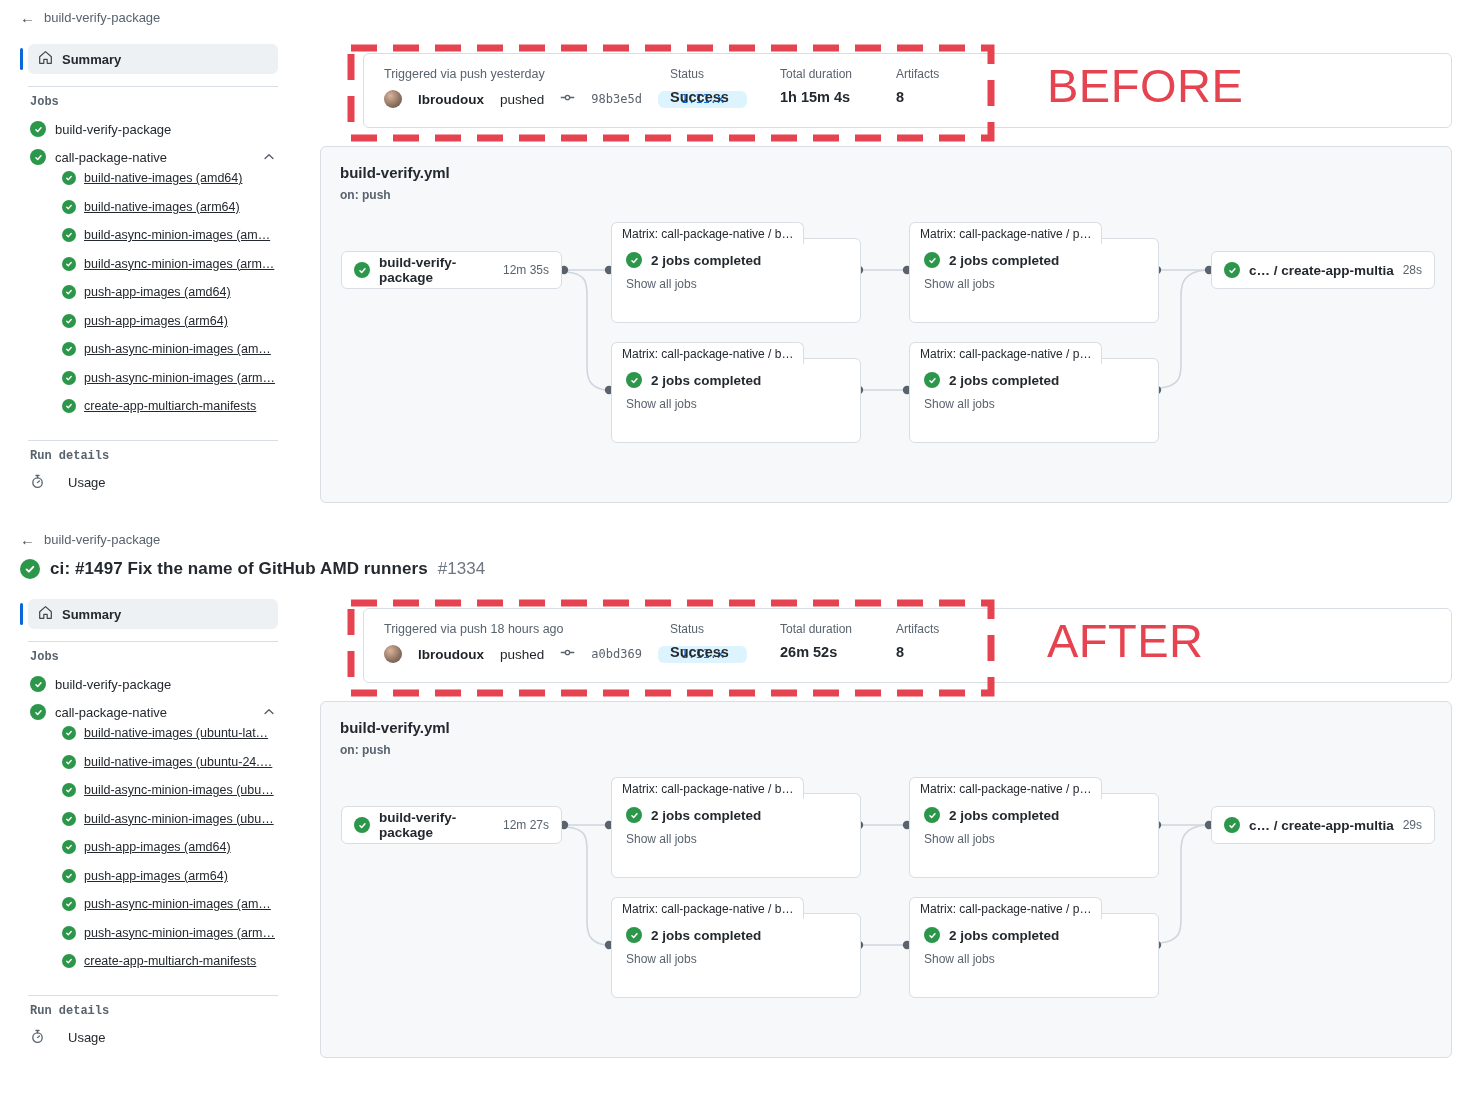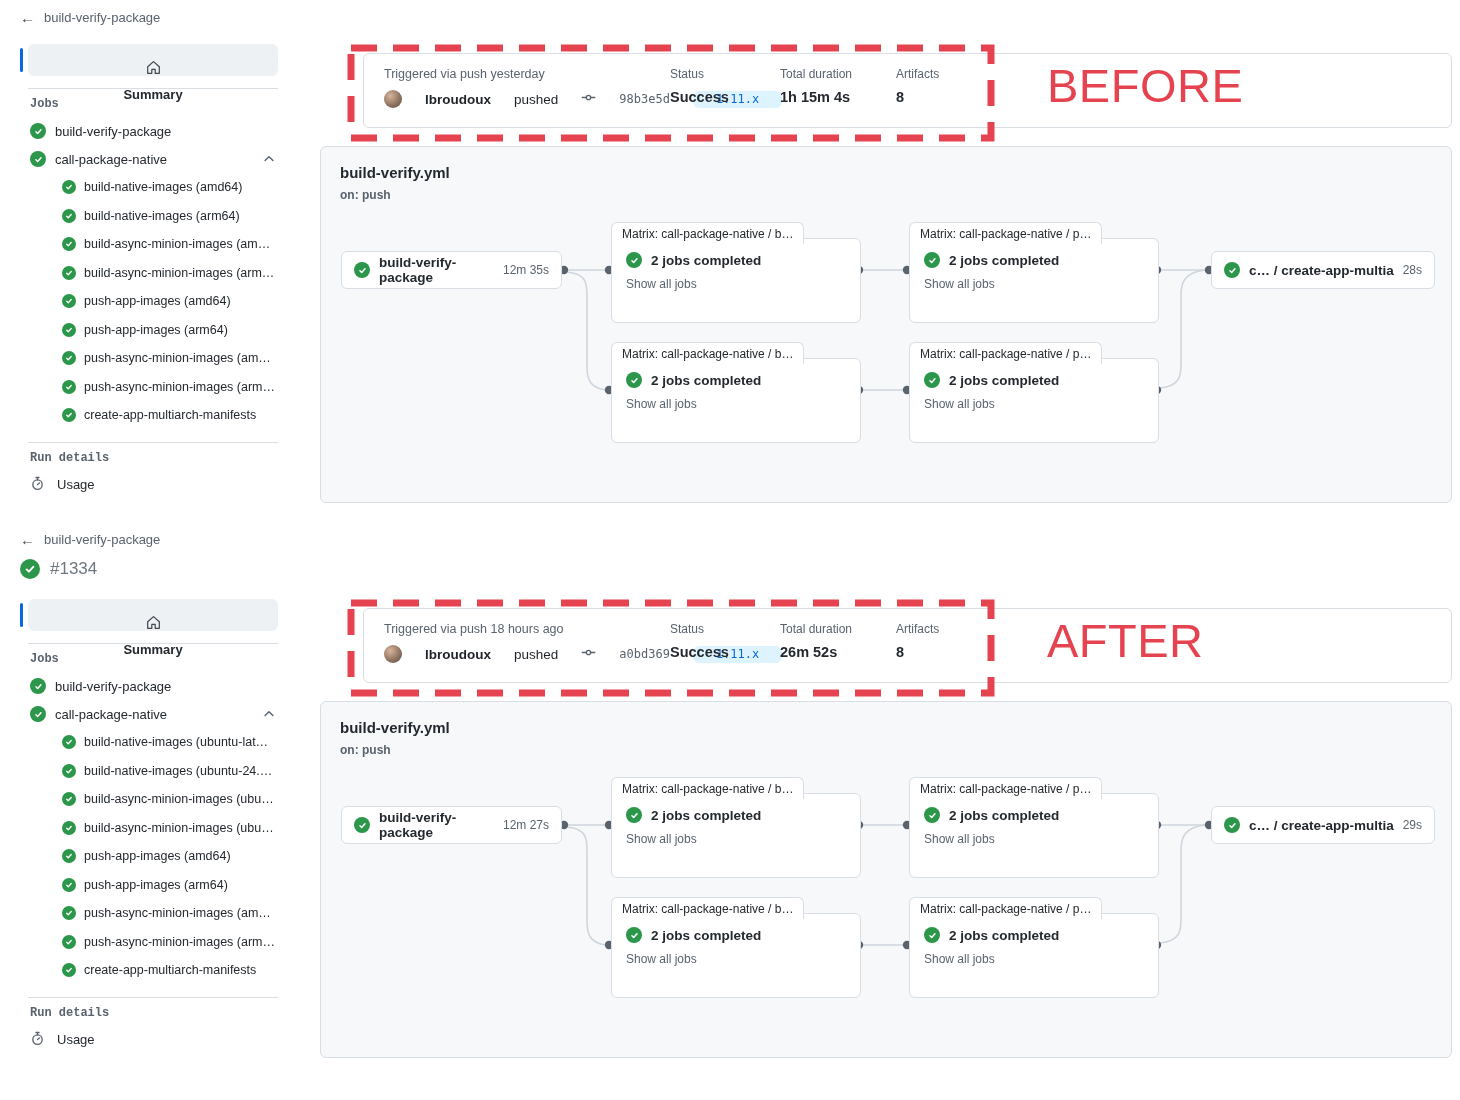--- a/index.html
+++ b/index.html
@@ -20,43 +20,43 @@
   .crumb-link { color:#59636e; }
   .title-row { display:flex; align-items:center; gap:10px; margin-top:7px; height:26px; }
   .run-title { font-size:17px; font-weight:700; color:#24292f; letter-spacing:.1px; }
   .run-number { font-size:17px; color:#6e7781; font-weight:400; }
 
   .content { display:flex; margin-top:13px; }
 
   
   .sidebar { width:258px; flex:none; padding-top:4px; }
   .summary-item { position:relative; display:flex; align-items:center; gap:9px; height:30px;
-    background:#eef1f4; border-radius:6px; margin-left:8px; padding:16px 10px; font-size:13px; font-weight:700; color:#24292f;flex-direction:column; }
+    background:#eef1f4; border-radius:6px; margin-left:8px; padding:0 10px; font-size:13px; font-weight:700; color:#24292f; }
   .accent-bar { position:absolute; left:-8px; top:4px; bottom:4px; width:3px; border-radius:2px; background:#0969da; }
   .sidebar-divider { border-top:1px solid #d8dee4; margin:12px 0 8px 8px; }
   .side-label { color:#59636e; font-size:12px; font-weight:700; margin:8px 0 6px 10px;font-family:Liberation Mono, monospace; }
   .job-row { position:relative; display:flex; align-items:center; gap:9px; height:28px; padding-left:10px; font-size:13px; color:#24292f; }
-  .sub-job-row { display:flex; align-items:center; gap:8px; height:28.5px; padding-left:42px; font-size:12.5px; color:#24292f; }
+  .sub-job-row { display:flex; gap:8px; height:28.5px; padding-left:42px; font-size:12.5px; color:#24292f;text-decoration:underline; }
   .chevron-btn { position:absolute; right:2px; top:7px; }
-  .usage-row { display:flex; align-items:center; gap:12px; height:28px; padding-left:10px; font-size:13px; color:#24292f; }
+  .usage-row { display:flex; align-items:center; gap:23px; height:28px; padding-left:10px; font-size:13px; color:#24292f; }
 
   .check { width:16px; height:16px; border-radius:50%; background:#2c974b; flex:none;
     display:inline-flex; align-items:center; justify-content:center; }
   .check.small { width:14px; height:14px; }
   .check.big { width:20px; height:20px; }
 
   
   .main { position:relative; width:1132px; margin-left:42px; flex:none; }
 
   
   .trigger-card { position:relative; margin-top:13px; height:75px; background:#fff;
     border:1px solid #d8dee4; border-radius:6px; display:flex; padding:13px 0 0 20px;margin-left:43px; }
   .trig-col1 { width:286px; flex:none; }
   .trig-line1 { font-size:12.5px; color:#59636e; }
-  .trig-line2 { display:flex; align-items:center; gap:23px; margin-top:9px; font-size:13.5px; }
+  .trig-line2 { display:flex; align-items:center; gap:16px; margin-top:9px; font-size:13.5px; }
   .avatar { width:18px; height:18px; border-radius:50%; flex:none;
     background:radial-gradient(circle at 35% 32%, #d8b49c, #8a6f5e 60%, #5d4c41); }
   .actor { font-weight:700; }
   .commit-hash { font-family:"DejaVu Sans Mono", monospace; font-size:12px; color:#59636e; }
   .branch-badge { font-family:"DejaVu Sans Mono", monospace; font-size:12px; color:#0969da;
     background:#ddf4ff; border-radius:6px; padding:1px 23px 2px; }
   .stat-col { flex:none; }
   .stat-col.status { width:110px; }
   .stat-col.duration { width:116px; }
   .stat-col.artifacts { width:92px; }
@@ -354,20 +354,21 @@
   <div class="breadcrumb">
     <span class="back-arrow">←</span>
     <span class="crumb-link">build-verify-package</span>
   </div>
   <div class="title-row">
     <span class="check big">
       <svg viewBox="0 0 12 12" width="12" height="12">
           <path d="M2.6 6.4l2.3 2.3 4.4-4.9" stroke="#fff" stroke-width="1.9" fill="none" stroke-linecap="round" stroke-linejoin="round"></path>
         </svg>
     </span>
+    <span class="run-title">ci: #1497 Fix the name of GitHub AMD runners</span>
     <span class="run-number">#1334</span>
   </div>
 
   <div class="content">
     <aside class="sidebar">
       <div class="summary-item">
         <span class="accent-bar"></span>
         <span><svg viewBox="0 0 16 16" width="15" height="15">
               <path d="M8 1.7 1.8 7.2v7h4.4v-4.1h3.6v4.1h4.4v-7L8 1.7z" fill="none" stroke="#40484f" stroke-width="1.3" stroke-linejoin="round"></path>
             </svg></span>

